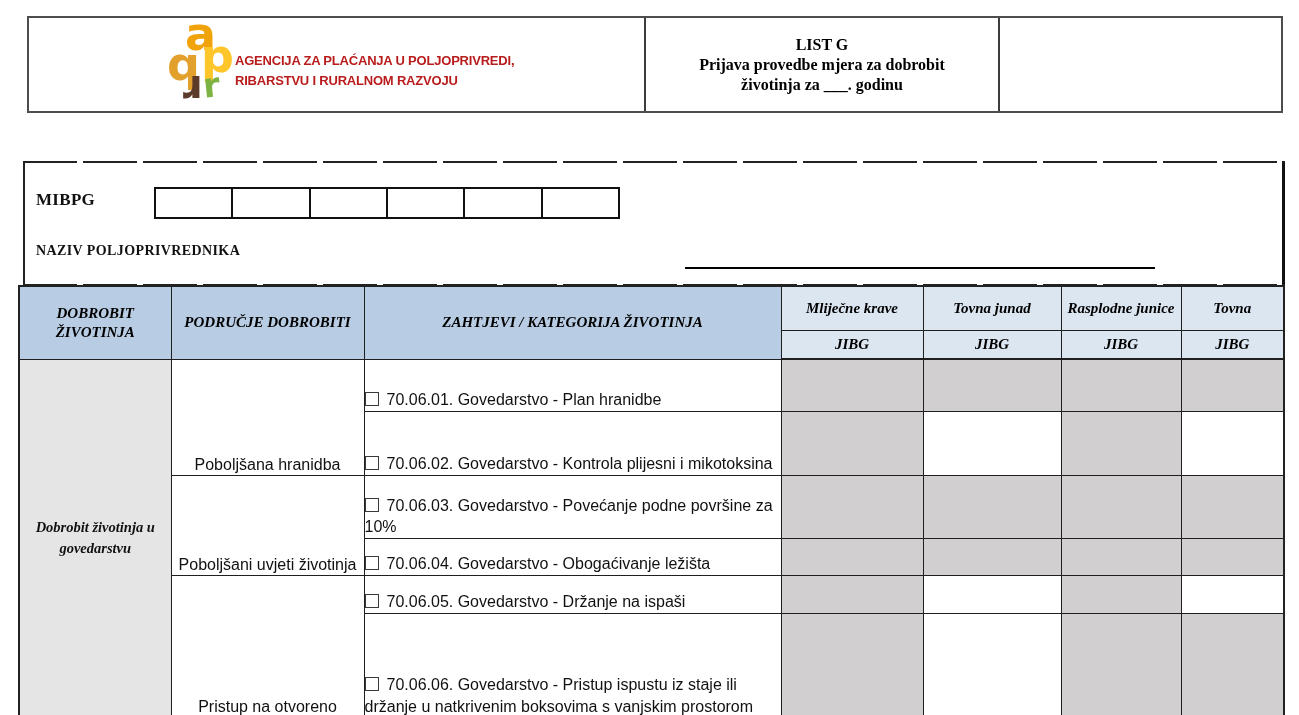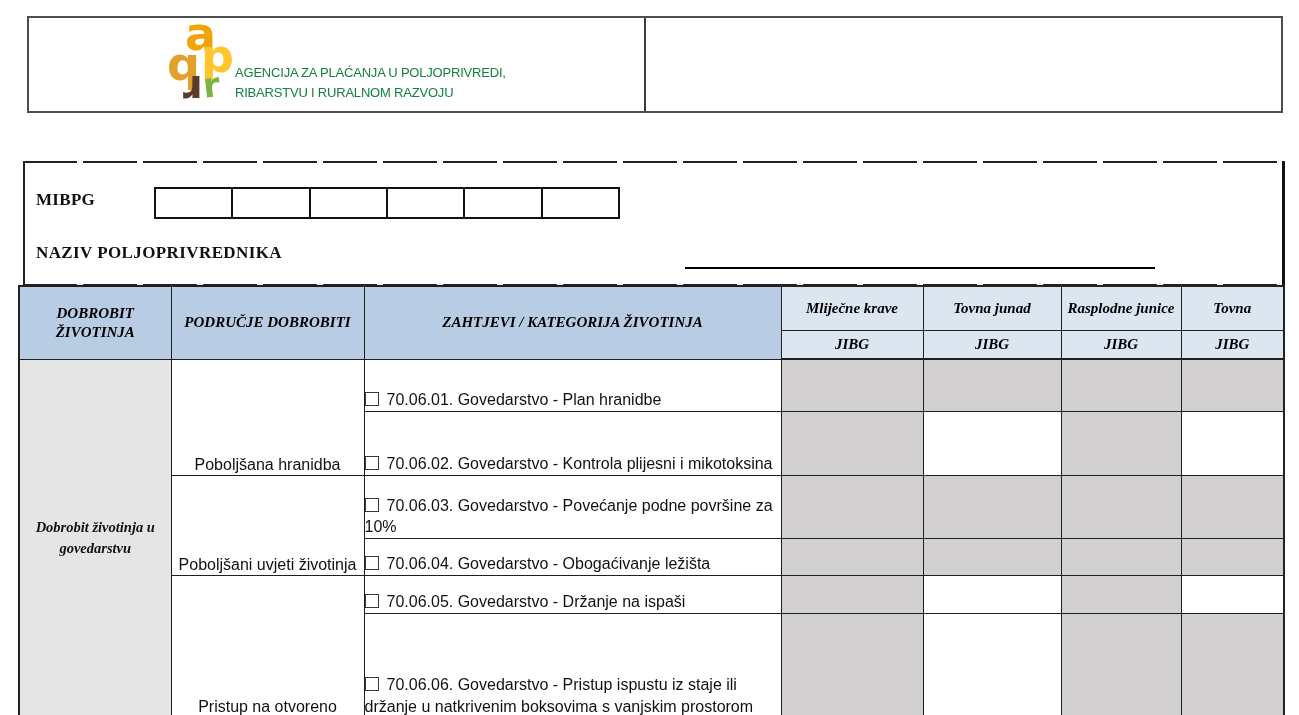--- a/index.html
+++ b/index.html
@@ -19,36 +19,36 @@
   .hb-empty{flex:1;}
 
   
   .logo{position:absolute;left:141px;top:2px;width:72px;height:92px;}
   .logo span{position:absolute;font-family:"DejaVu Sans",sans-serif;font-weight:bold;line-height:1;}
   .lg-a{left:15px;top:-9px;font-size:46px;}
   .lg-q{left:-3px;top:21px;font-size:46px;}
   .lg-p{left:31px;top:13px;font-size:46px;}
   .lg-rg{left:33px;top:48px;font-size:34px;transform:rotate(-6deg);}
   .lg-rb{left:13px;top:50px;font-size:40px;transform:rotate(180deg);}
-  .agency-name{position:absolute;left:206px;top:45px;font-size:13px;line-height:19.5px;
-               font-weight:normal;letter-spacing:-0.2px;color:#15803d;white-space:nowrap;}
+  .agency-name{position:absolute;left:206px;top:33px;font-size:13px;line-height:19.5px;
+               font-weight:bold;letter-spacing:-0.2px;color:#b91c1c;white-space:nowrap;}
 
   
   .mibpg-box{position:absolute;left:23px;top:137px;width:1262px;height:125px;box-sizing:border-box;
              border-left:2px solid #222;border-right:3px solid #111;margin-top:24px;}
   .mibpg-box::before,.mibpg-box::after{content:"";position:absolute;left:-2px;right:-3px;height:2px;
              background:repeating-linear-gradient(90deg,#222 0 54px,rgba(0,0,0,0) 54px 60px);}
   .mibpg-box::before{top:0;}
   .mibpg-box::after{bottom:0;}
   .mibpg-label{position:absolute;left:11px;top:29px;font-weight:bold;font-size:17px;letter-spacing:.3px;}
   .mibpg-grid{position:absolute;left:129px;top:26px;width:462px;height:28px;display:flex;
               border:2px solid #111;box-sizing:content-box;}
   .mibpg-cell{flex:1;border-right:2px solid #111;box-sizing:border-box;background:#fff;}
   .mibpg-cell:last-child{border-right:none;}
-  .naziv-label{position:absolute;left:11px;top:82px;font-weight:bold;font-size:17px;letter-spacing:.4px;}
+  .naziv-label{position:absolute;left:11px;top:82px;font-weight:bold;font-size:14px;letter-spacing:.4px;}
   .name-line{position:absolute;left:660px;top:80px;width:470px;height:26px;border-bottom:2px solid #000;}
 
   
   table.wt{position:absolute;left:18px;top:285px;width:1265px;border-collapse:collapse;
            table-layout:fixed;border:2px solid #222;}
   table.wt th,table.wt td{border:1px solid #1f1f1f;box-sizing:border-box;padding:0;}
   tr.hr1{height:44px;padding-left:16px;}
   tr.hr2{height:29px;}
   tr.r0{height:52px;} tr.r1{height:64px;} tr.r2{height:63px;}
   tr.r3{height:37px;} tr.r4{height:38px;} tr.r5{height:105px;}
@@ -80,20 +80,25 @@
       <span class="lg-a" style="color:#f0a30a">a</span>
       <span class="lg-q" style="color:#e2a12d">q</span>
       <span class="lg-p" style="color:#ffc62b">p</span>
       <span class="lg-rg" style="color:#7cb342">r</span>
       <span class="lg-rb" style="color:#5c3b2a">r</span>
     </div>
     <div class="agency-name">
       <div>AGENCIJA ZA PLAĆANJA U POLJOPRIVREDI,</div>
       <div>RIBARSTVU I RURALNOM RAZVOJU</div>
     </div>
+  </div>
+  <div class="hb-cell hb-title">
+    <div>LIST G</div>
+    <div>Prijava provedbe mjera za dobrobit</div>
+    <div>životinja za ___. godinu</div>
   </div>
   <div class="hb-cell hb-empty"></div>
 </div>
 
 <div class="mibpg-box">
   <div class="mibpg-label serif">MIBPG</div>
   <div class="mibpg-grid">
     <div class="mibpg-cell"></div>
     <div class="mibpg-cell"></div>
     <div class="mibpg-cell"></div>

